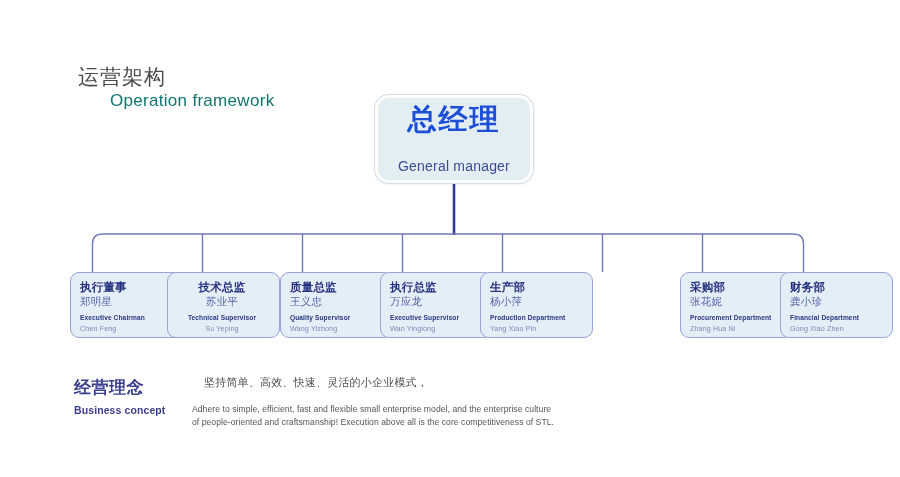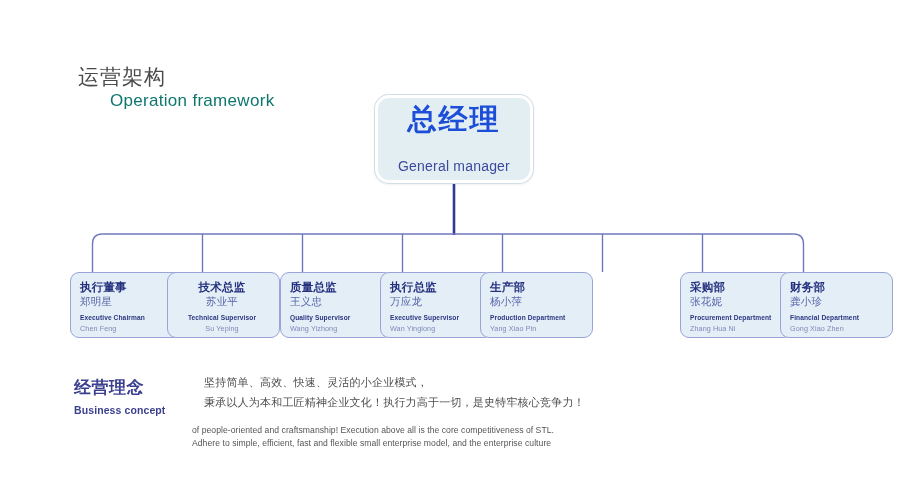--- a/index.html
+++ b/index.html
@@ -259,19 +259,18 @@
   </div>
 </div>
 
 <div class="concept">
   <div class="concept-label">
     <div class="cn">经营理念</div>
     <div class="en">Business concept</div>
   </div>
   <div class="concept-body">
     <div class="concept-cn-line">坚持简单、高效、快速、灵活的小企业模式，</div>
-    <div class="concept-cn-line">秉承以人为本和工匠精神企业文化！执行力高于一切，是史特牢核心竞争力！</div>
     <div class="concept-en">
+      <div>Adhere to simple, efficient, fast and flexible small enterprise model, and the enterprise culture</div>
       <div>of people-oriented and craftsmanship! Execution above all is the core competitiveness of STL.</div>
-      <div>Adhere to simple, efficient, fast and flexible small enterprise model, and the enterprise culture</div>
     </div>
   </div>
 </div>
 
 </body></html>

